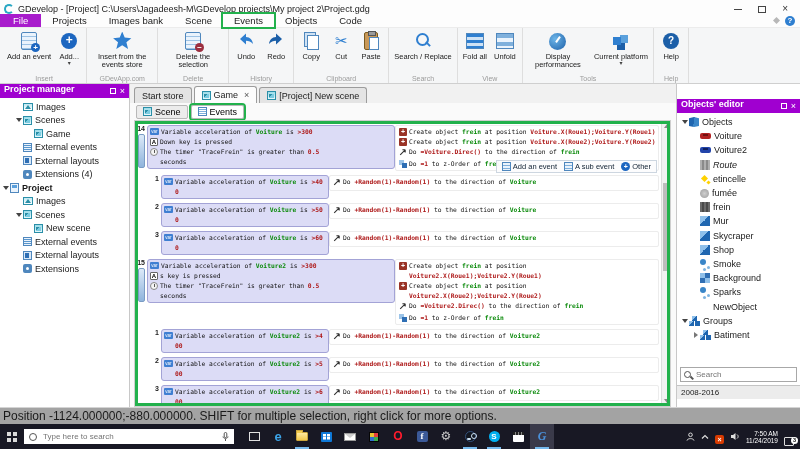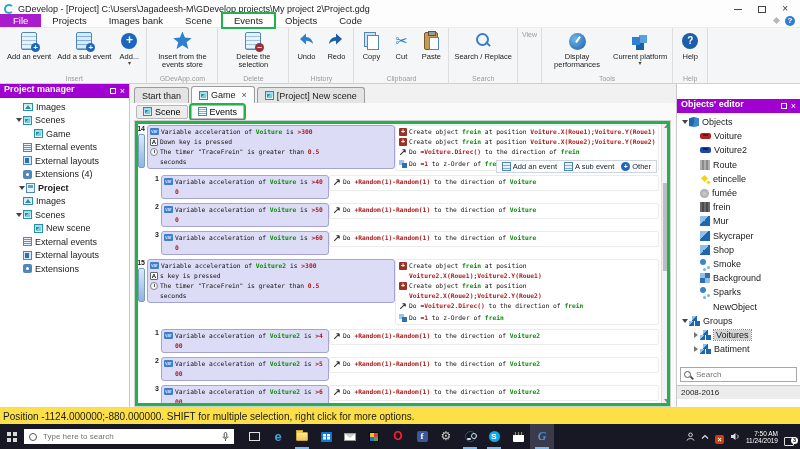--- a/index.html
+++ b/index.html
@@ -160,21 +160,21 @@
   .ic-group::before{content:"";position:absolute;left:3px;top:0;width:5px;height:5px;background:linear-gradient(135deg,#8fc0ea 0 45%,#1f66b0 45%);}
   .ic-group::after{content:"";position:absolute;left:0;top:5px;width:5px;height:5px;background:linear-gradient(135deg,#8fc0ea 0 45%,#1f66b0 45%);box-shadow:6px 0 0 #1f66b0;}
   .ic-none{width:10px;height:10px;}
   .search-row{margin:auto 3px 3px;border:1px solid #a8a8a8;height:15px;flex:none;display:flex;align-items:center;padding:0 3px;gap:3px;background:#fff;}
   .ic-search-small{width:7px;height:7px;border:1.5px solid #555;border-radius:50%;}
   .ic-search-small::after{content:"";position:absolute;left:5px;top:5px;width:4px;height:1.5px;background:#555;transform:rotate(45deg);}
   .search-row input{border:none;outline:none;font-size:8px;width:100%;font-family:inherit;background:transparent;}
   .rp-footer{flex:none;background:#ececec;border-top:1px solid #c4c4c4;font-size:8px;color:#222;padding:2px 4px;height:14px;}
   .rp-bottom{height:8px;flex:none;}
   
-  .statusbar{height:13px;flex:none;border-top:1px solid #d4d4d4;font-size:10px;color:#1a1a1a;display:flex;align-items:center;padding:8px 3px;background:#fde047;}
+  .statusbar{height:13px;flex:none;border-top:1px solid #d4d4d4;font-size:12px;color:#1a1a1a;display:flex;align-items:center;padding:8px 3px;background:#a3a3a3;}
   
   .taskbar{height:25px;flex:none;background:#181824;display:flex;align-items:center;color:#eee;}
   .tb-start{width:24px;height:100%;display:flex;align-items:center;justify-content:center;}
   .ic-start{width:10px;height:10px;background:linear-gradient(#dadada,#dadada) 0 0/4px 4px no-repeat,linear-gradient(#dadada,#dadada) 6px 0/4px 4px no-repeat,linear-gradient(#dadada,#dadada) 0 6px/4px 4px no-repeat,linear-gradient(#dadada,#dadada) 6px 6px/4px 4px no-repeat;}
   .tb-search{width:210px;height:15px;background:#fff;display:flex;align-items:center;gap:4px;padding:0 5px;color:#555;}
   .ic-search-ring{width:8px;height:8px;border:1.5px solid #555;border-radius:50%;}
   .tb-search input{border:none;outline:none;font-size:8px;flex:1;color:#444;font-family:inherit;}
   .tb-apps{display:flex;align-items:center;height:100%;margin-left:8px;}
   .tb-app{width:24px;height:100%;display:flex;align-items:center;justify-content:center;position:relative;}
   .tb-app.open::after{content:"";position:absolute;bottom:0;left:5px;right:5px;height:2px;background:#76b9ed;}
@@ -243,26 +243,20 @@
       <div class="rgroup">
         <div class="rbtns">
           <div class="rb-btn">
             <div class="icwrap">
               <span class="ic ic-add-event"></span>
             </div>
             <span>Add an event</span>
           </div>
           <div class="rb-btn">
             <div class="icwrap">
-              <span class="ic ic-add-sub-event"></span>
-            </div>
-            <span>Add a sub event</span>
-          </div>
-          <div class="rb-btn">
-            <div class="icwrap">
               <span class="ic ic-add-other"></span>
             </div>
             <span>Add...</span>
             <span class="caret">▾</span>
           </div>
         </div>
         <div class="rgroup-name">Insert</div>
       </div>
       <div class="rgroup">
         <div class="rbtns">
@@ -335,20 +329,34 @@
           <div class="rb-btn">
             <div class="icwrap">
               <span class="ic ic-search"></span>
             </div>
             <span>Search / Replace</span>
           </div>
         </div>
         <div class="rgroup-name">Search</div>
       </div>
       <div class="rgroup">
+        <div class="rbtns">
+          <div class="rb-btn">
+            <div class="icwrap">
+              <span class="ic ic-fold-all"></span>
+            </div>
+            <span>Fold all</span>
+          </div>
+          <div class="rb-btn">
+            <div class="icwrap">
+              <span class="ic ic-unfold"></span>
+            </div>
+            <span>Unfold</span>
+          </div>
+        </div>
         <div class="rgroup-name">View</div>
       </div>
       <div class="rgroup">
         <div class="rbtns">
           <div class="rb-btn">
             <div class="icwrap">
               <span class="ic ic-performances"></span>
             </div>
             <span>Display performances</span>
           </div>
@@ -409,21 +417,21 @@
           <div class="trow" style="padding-left: 14px;">
             <span class="exp"></span>
             <span class="ic ic-external-layouts"></span>
             <span class="tlabel">External layouts</span>
           </div>
           <div class="trow" style="padding-left: 14px;">
             <span class="exp"></span>
             <span class="ic ic-extensions"></span>
             <span class="tlabel">Extensions (4)</span>
           </div>
-          <div class="trow" style="padding-left: 17px;">
+          <div class="trow" style="padding-left: 1px;">
             <span class="exp">
               <span class="exp-v"></span>
             </span>
             <span class="ic ic-project-file"></span>
             <span class="tlabel bold">Project</span>
           </div>
           <div class="trow" style="padding-left: 14px;">
             <span class="exp"></span>
             <span class="ic ic-images"></span>
             <span class="tlabel">Images</span>
@@ -453,21 +461,21 @@
           <div class="trow" style="padding-left: 14px;">
             <span class="exp"></span>
             <span class="ic ic-extensions"></span>
             <span class="tlabel">Extensions</span>
           </div>
         </div>
     </div>
     <div class="center">
       <div class="tabrow" id="tabrow">
           <div class="tab">
-            <span>Start than</span>
+            <span>Start store</span>
           </div>
           <div class="tab active">
             <span class="ic ic-scene"></span>
             <span>Game</span>
             <span class="x">×</span>
           </div>
           <div class="tab">
             <span class="ic ic-scene"></span>
             <span>[Project] New scene</span>
           </div>
@@ -727,21 +735,21 @@
           <div class="trow" style="padding-left: 14px;">
             <span class="exp"></span>
             <span class="ic ic-car-red"></span>
             <span class="tlabel">Voiture</span>
           </div>
           <div class="trow" style="padding-left: 14px;">
             <span class="exp"></span>
             <span class="ic ic-car-blue"></span>
             <span class="tlabel">Voiture2</span>
           </div>
-          <div class="trow" style="padding-left: 14px;">
+          <div class="trow" style="padding-left: 14px; font-style: italic;">
             <span class="exp"></span>
             <span class="ic ic-texture-gray"></span>
             <span class="tlabel">Route</span>
           </div>
           <div class="trow" style="padding-left: 14px;">
             <span class="exp"></span>
             <span class="ic ic-sparkle-yellow"></span>
             <span class="tlabel">etincelle</span>
           </div>
           <div class="trow" style="padding-left: 14px;">
@@ -788,27 +796,20 @@
             <span class="exp"></span>
             <span class="ic ic-none"></span>
             <span class="tlabel">NewObject</span>
           </div>
           <div class="trow" style="padding-left: 3px;">
             <span class="exp">
               <span class="exp-v"></span>
             </span>
             <span class="ic ic-group"></span>
             <span class="tlabel">Groups</span>
-          </div>
-          <div class="trow" style="padding-left: 14px;">
-            <span class="exp">
-              <span class="exp-c"></span>
-            </span>
-            <span class="ic ic-group"></span>
-            <span class="tlabel sel">Voitures</span>
           </div>
           <div class="trow" style="padding-left: 14px;">
             <span class="exp">
               <span class="exp-c"></span>
             </span>
             <span class="ic ic-group"></span>
             <span class="tlabel">Batiment</span>
           </div>
         </div>
       <div class="search-row">

